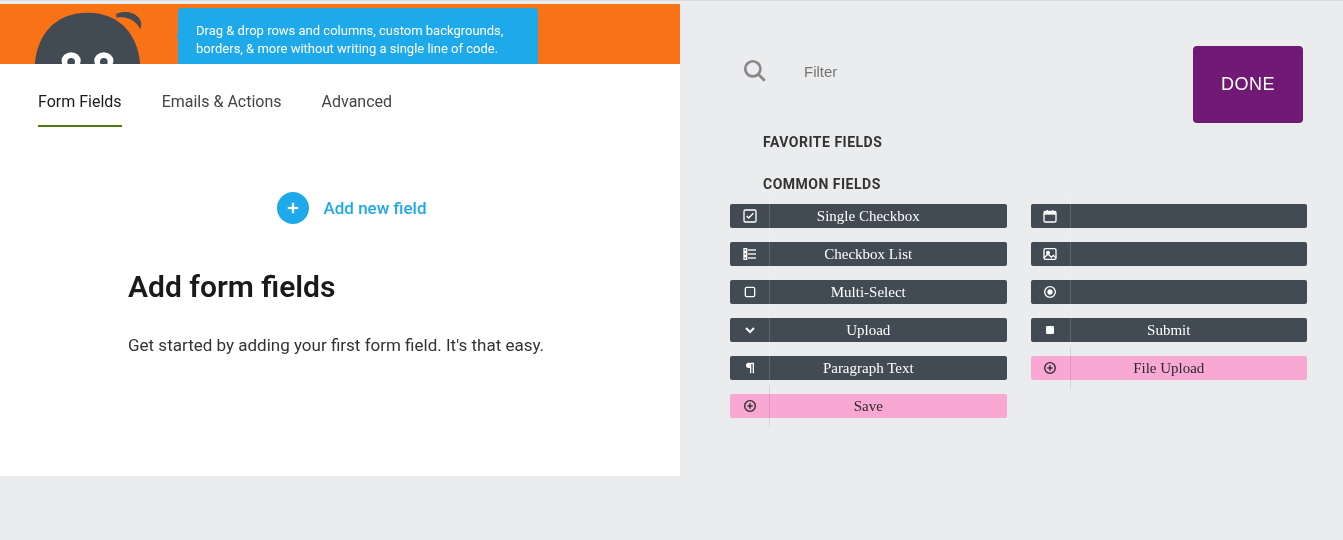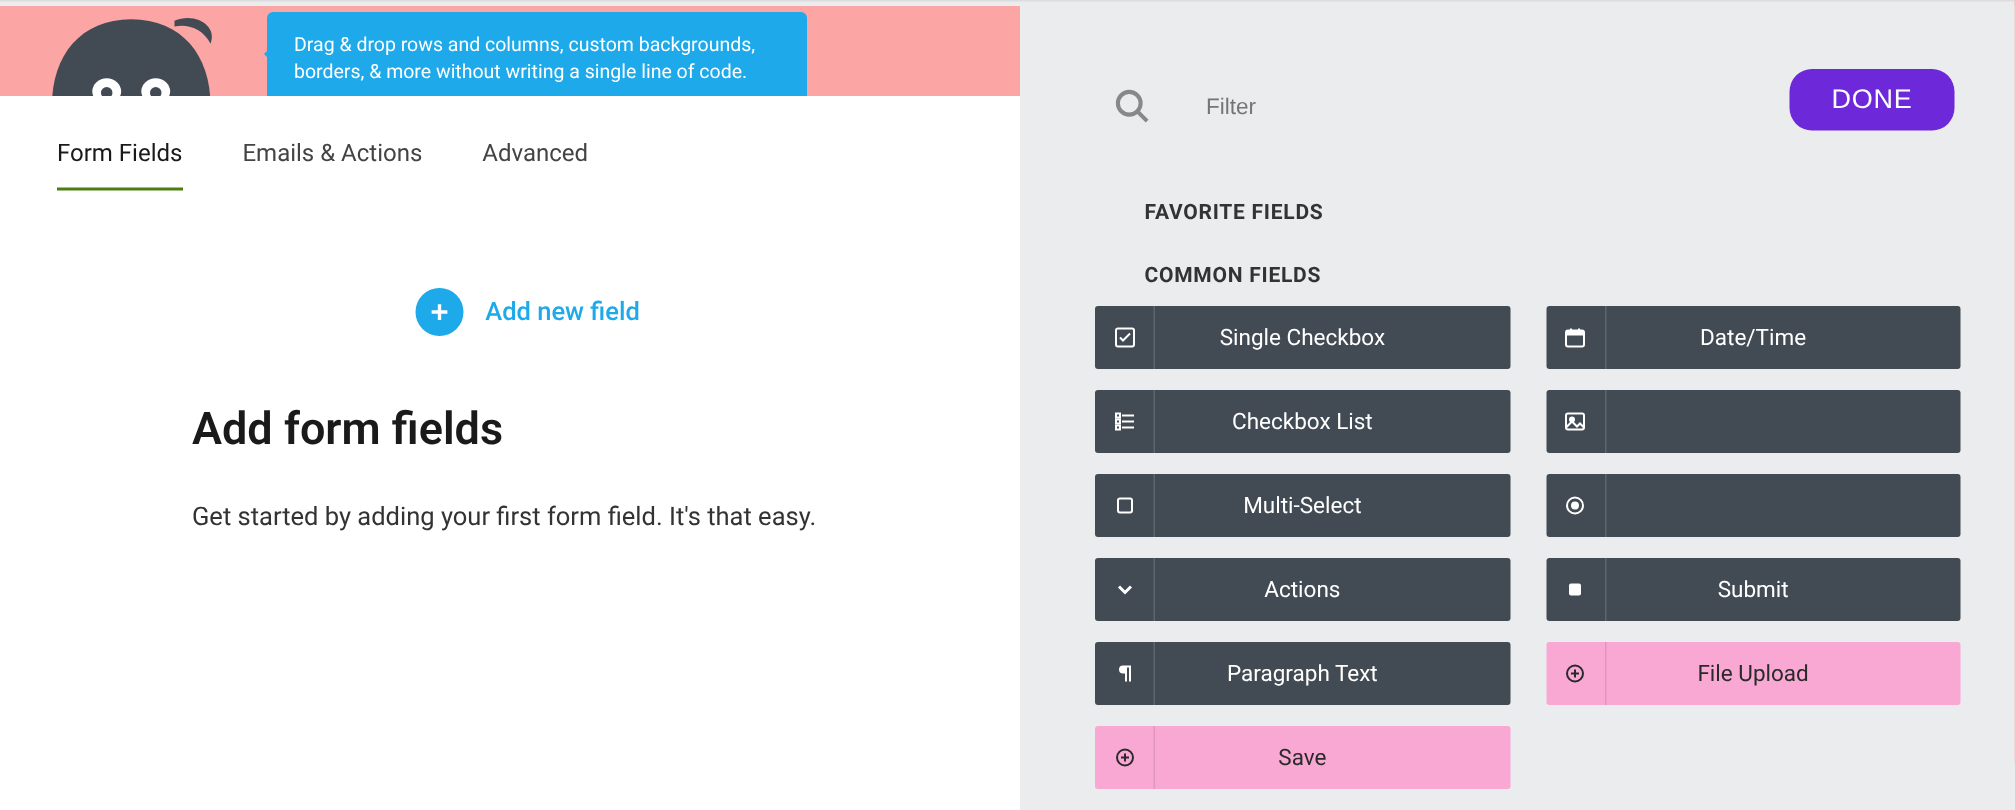--- a/index.html
+++ b/index.html
@@ -2,21 +2,21 @@
 <html><head>
 <meta charset="utf-8">
 <style>
   * { box-sizing: border-box; margin: 0; padding: 0; }
   body { font-family: -apple-system, BlinkMacSystemFont, "Segoe UI", Roboto, Helvetica, Arial, sans-serif; background: #ebecee; width: 1343px; height: 540px; overflow: hidden; }
 
   
   .topline { position:absolute; top:0; left:0; right:0; height:1px; background:#dcdcdc; }
 
   
-  .left-panel { position:absolute; top:4px; left:0; width:680px; height:536px; background:#fca5a5; }
+  .left-panel { position:absolute; top:4px; left:0; width:680px; height:472px; background:#f97316; }
   .ninja-head { position:absolute; top:4px; left:25px; width:125px; height:60px; }
   .tooltip { position:absolute; top:4px; left:178px; background:#1ea9ea; color:#fff; font-size:13px; line-height:18px; padding:14px 18px; border-radius:4px; width:360px; }
   .tooltip::before { content:""; position:absolute; left:-10px; top:20px; border:8px solid transparent; border-right-color:#1ea9ea; }
 
   .white-area { position:absolute; top:60px; left:0; right:0; bottom:0; background:#fff; }
 
   .tabs { position:absolute; top:20px; left:38px; display:flex; gap:40px; }
   .tab { color:#444; font-size:16px; padding:8px 0 14px 0; cursor:pointer; }
   .tab.active { color:#1a1a1a; border-bottom:2px solid #4d7c0f; }
 
@@ -27,28 +27,28 @@
   .add-new-text { color:#1ea9ea; font-size:17px; font-weight:500; }
 
   .heading { position:absolute; top:205px; left:128px; font-size:30px; font-weight:600; color:#1a1a1a; }
   .subtext { position:absolute; top:268px; left:128px; width:420px; font-size:17px; color:#333; line-height:1.6; }
 
   
   .right-panel { position:absolute; top:4px; left:680px; right:0; bottom:0; background:#ebecee; padding:0; }
   .search-row { position:absolute; top:54px; left:62px; right:40px; display:flex; align-items:center;gap:22px; }
   .search-icon { width:26px; height:26px; color:#777; }
   .search-input { border:none; background:transparent; font-size:15px; color:#555; margin-left:14px; outline:none; width:300px; }
-  .done-btn { position:absolute; top:42px; right:40px; background:#6d28d9; color:#fff; border:none; font-size:18px; padding:10px 28px; border-radius:15px; cursor:pointer; letter-spacing:0.5px; }
+  .done-btn { position:absolute; top:42px; right:40px; background:#701a75; color:#fff; border:none; font-size:18px; padding:28px 28px; border-radius:4px; cursor:pointer; letter-spacing:0.5px; }
 
   .section-label { position:absolute; left:50px; color:#333; font-size:14px; font-weight:700; letter-spacing:0.5px;padding-left:33px; }
   .fav-label { top:130px; }
   .common-label { top:172px; }
 
   .grid { position:absolute; top:200px; left:50px; right:36px; display:grid; grid-template-columns:1fr 1fr; gap:14px 24px; }
-  .field-btn { background:#424a53; color:#fff; display:flex; align-items:center; height:42px; font-size:15px; cursor:pointer; position:relative; border-radius:2px; }
+  .field-btn { background:#424a53; color:#fff; display:flex; align-items:center; height:24px; font-size:15px; cursor:pointer; position:relative; border-radius:2px;font-family:Liberation Serif, serif; }
   .field-btn.disabled { background:#f9a8d4; color:#2a2a2a;align-items:center; }
   .field-btn .icon-box { width:40px; height:42px; display:flex; align-items:center; justify-content:center; border-right:1px solid rgba(255,255,255,0.15); }
   .field-btn.disabled .icon-box { border-right:1px solid rgba(0,0,0,0.1); }
   .field-btn .label { flex:1; text-align:center; padding-right:40px; }
   .icon-box svg { width:16px; height:16px; }
 </style>
 </head>
 <body>
 <div class="topline"></div>
 
@@ -122,21 +122,20 @@
 
     <div class="field-btn">
       <div class="icon-box">
           <svg viewBox="0 0 24 24" fill="#fff">
             <rect x="3" y="5" width="18" height="16" rx="2" fill="none" stroke="#fff" stroke-width="2"></rect>
             <rect x="3" y="5" width="18" height="5" fill="#fff"></rect>
             <line x1="8" y1="3" x2="8" y2="7" stroke="#fff" stroke-width="2"></line>
             <line x1="16" y1="3" x2="16" y2="7" stroke="#fff" stroke-width="2"></line>
           </svg>
         </div>
-      <div class="label">Date/Time</div>
     </div>
 
     <div class="field-btn">
       <div class="icon-box">
           <svg viewBox="0 0 24 24" fill="none" stroke="#fff" stroke-width="2">
             <line x1="9" y1="6" x2="21" y2="6"></line>
             <line x1="9" y1="12" x2="21" y2="12"></line>
             <line x1="9" y1="18" x2="21" y2="18"></line>
             <rect x="3" y="4" width="4" height="4"></rect>
             <rect x="3" y="10" width="4" height="4"></rect>
@@ -173,21 +172,21 @@
           </svg>
         </div>
     </div>
 
     <div class="field-btn">
       <div class="icon-box">
           <svg viewBox="0 0 24 24" fill="none" stroke="#fff" stroke-width="3">
             <polyline points="6 9 12 15 18 9"></polyline>
           </svg>
         </div>
-      <div class="label">Actions</div>
+      <div class="label">Upload</div>
     </div>
 
     <div class="field-btn">
       <div class="icon-box">
           <svg viewBox="0 0 24 24">
             <rect x="6" y="6" width="12" height="12" rx="2" fill="#fff"></rect>
           </svg>
         </div>
       <div class="label">Submit</div>
     </div>

